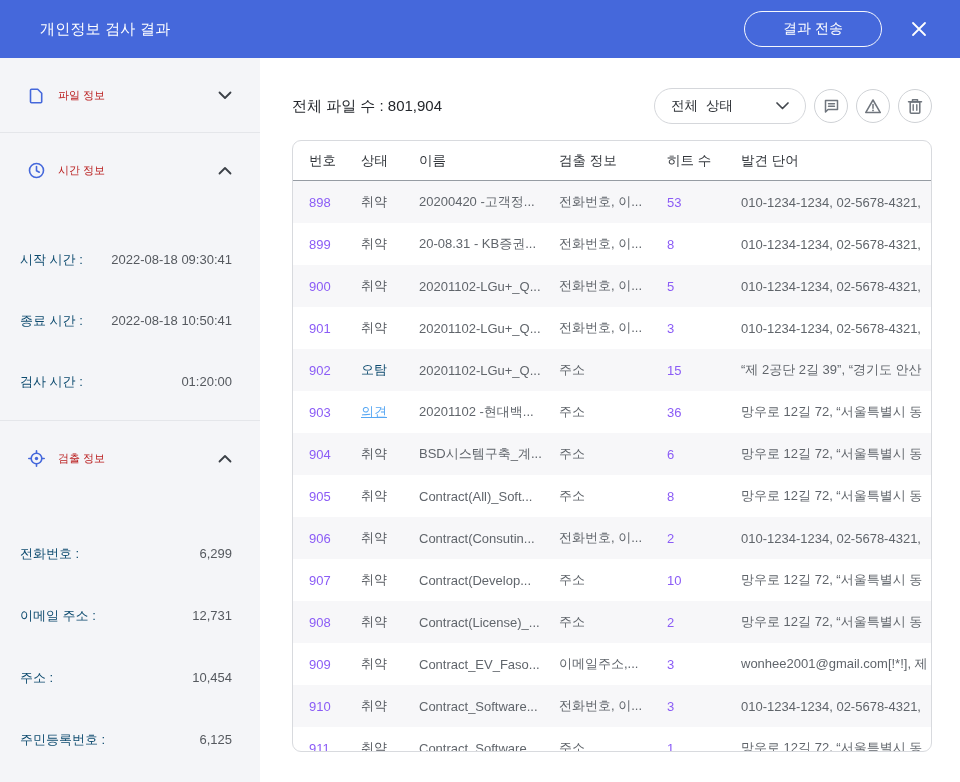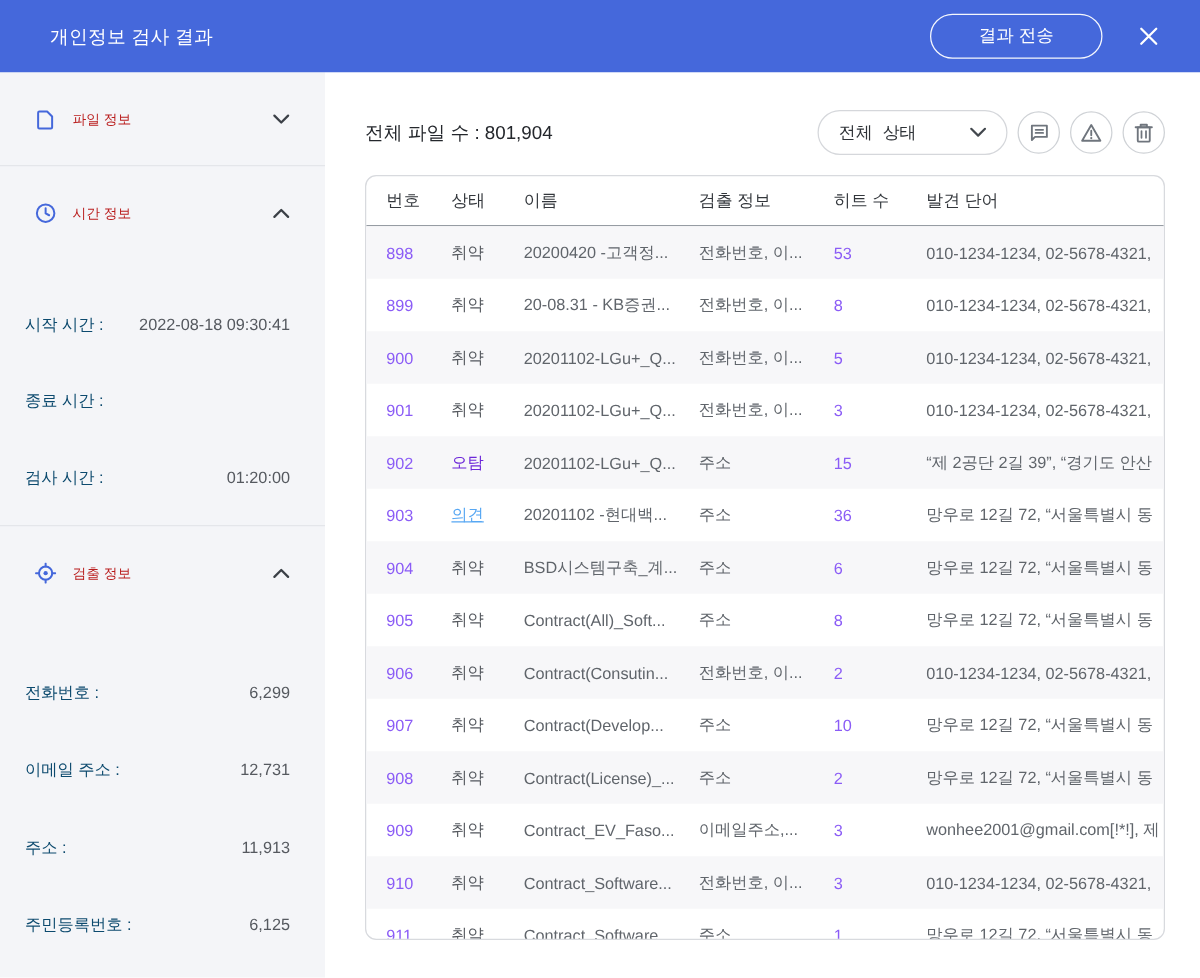--- a/index.html
+++ b/index.html
@@ -97,20 +97,21 @@
           <path d="M1.5 7.5 L7 2 L12.5 7.5" stroke="#3b4047" stroke-width="1.8" fill="none" stroke-linecap="round" stroke-linejoin="round"></path>
         </svg>
     </div>
     <div class="sec-body" id="time-rows">
         <div class="info-row">
           <span class="lab">시작 시간 :</span>
           <span class="val">2022-08-18 09:30:41</span>
         </div>
         <div class="info-row">
           <span class="lab">종료 시간 :</span>
+          <span class="val">2022-08-18 10:50:41</span>
         </div>
         <div class="info-row">
           <span class="lab">검사 시간 :</span>
           <span class="val">01:20:00</span>
         </div>
       </div>
   </div>
 
   <div class="side-sec">
     <div class="sec-head">
@@ -128,21 +129,21 @@
         <div class="info-row">
           <span class="lab">전화번호 :</span>
           <span class="val">6,299</span>
         </div>
         <div class="info-row">
           <span class="lab">이메일 주소 :</span>
           <span class="val">12,731</span>
         </div>
         <div class="info-row">
           <span class="lab">주소 :</span>
-          <span class="val">11,913</span>
+          <span class="val">10,454</span>
         </div>
         <div class="info-row">
           <span class="lab">주민등록번호 :</span>
           <span class="val">6,125</span>
         </div>
         <div class="info-row">
           <span class="lab">차량번호 :</span>
           <span class="val">56</span>
         </div>
       </div>
@@ -222,21 +223,21 @@
         <div class="trow">
           <span class="cell c-num">901</span>
           <span class="cell c-status" style="color: rgb(85, 89, 95);">취약</span>
           <span class="cell c-name">20201102-LGu+_Q...</span>
           <span class="cell c-detect">전화번호, 이...</span>
           <span class="cell c-num">3</span>
           <span class="cell c-found">010-1234-1234, 02-5678-4321,</span>
         </div>
         <div class="trow">
           <span class="cell c-num">902</span>
-          <span class="cell c-status" style="color: #6d28d9;">오탐</span>
+          <span class="cell c-status" style="color: #0c4a6e;">오탐</span>
           <span class="cell c-name">20201102-LGu+_Q...</span>
           <span class="cell c-detect">주소</span>
           <span class="cell c-num">15</span>
           <span class="cell c-found">“제 2공단 2길 39”, “경기도 안산</span>
         </div>
         <div class="trow">
           <span class="cell c-num">903</span>
           <span class="cell c-status" style="color: rgb(87, 167, 243); text-decoration: underline;">의견</span>
           <span class="cell c-name">20201102 -현대백...</span>
           <span class="cell c-detect">주소</span>

